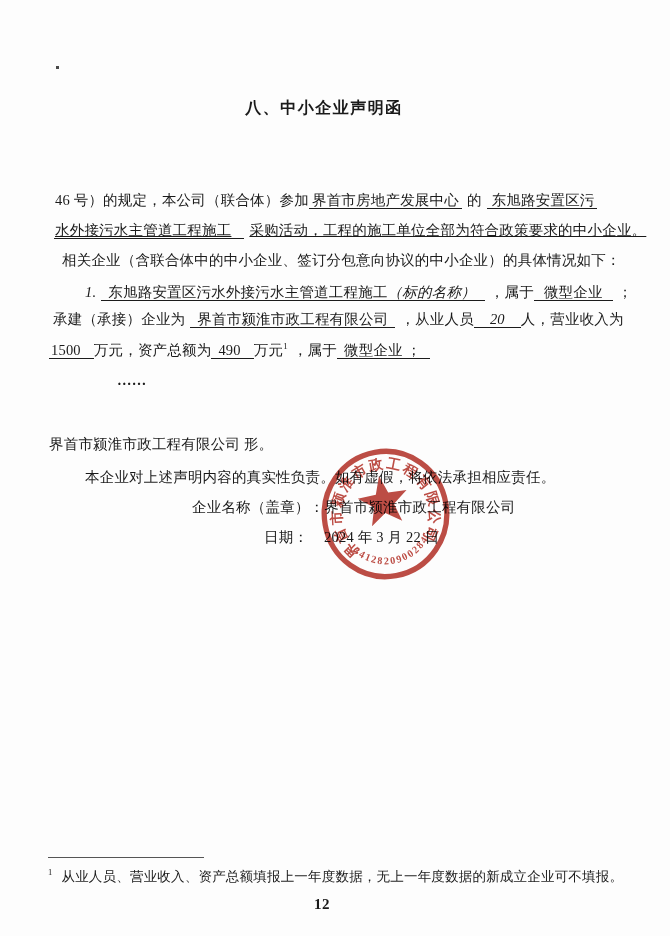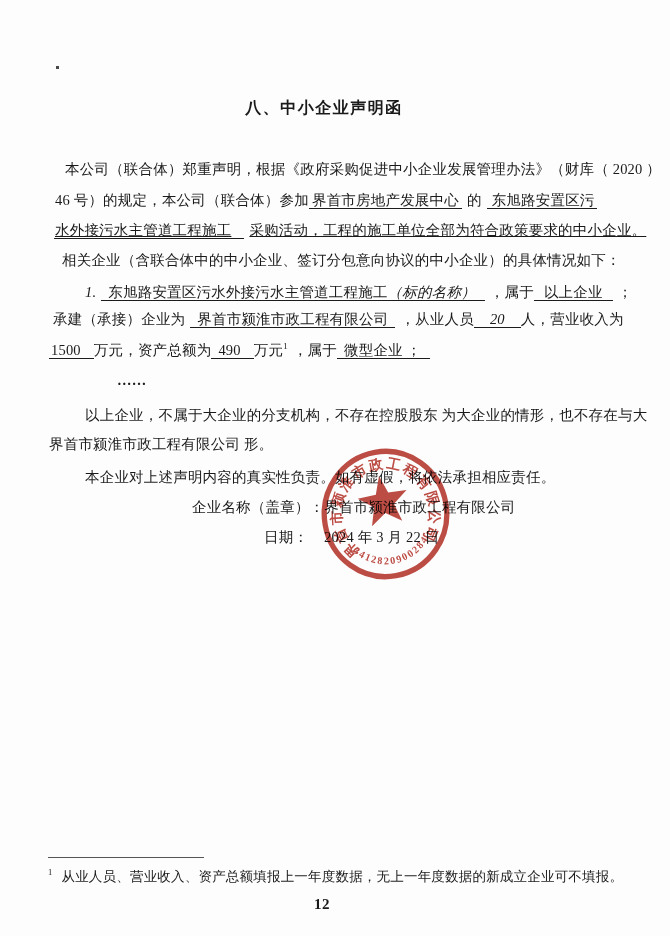--- a/index.html
+++ b/index.html
@@ -41,45 +41,41 @@
 </style>
 </head>
 <body>
 
 <div class="page">
 
   <div class="dot"></div>
 
   <div class="ln title" style="top:98px; left:0;">八、中小企业声明函</div>
 
-  <div class="ln" style="top:159px; left:65px;">
-    <span>本公司（联合体）郑重声明，根据《政府采购促进中小企业发展管理办法》（财库（ 2020 ）</span>
-  </div>
   <div class="ln" style="top:190px; left:55px;">
     <span>46 号）的规定，本公司（联合体）参加</span><span class="u ub1">界首市房地产发展中心</span><span class="sgap"></span><span>的</span><span class="sgap"></span><span class="u ub2">东旭路安置区污</span>
   </div>
   <div class="ln" style="top:220px; left:54px;text-decoration:underline;">
     <span class="u ub3">水外接污水主管道工程施工</span><span class="sgap"></span><span>采购活动，工程的施工单位全部为符合政策要求的中小企业。</span>
   </div>
   <div class="ln" style="top:250px; left:62px;">
     <span>相关企业（含联合体中的中小企业、签订分包意向协议的中小企业）的具体情况如下：</span>
   </div>
 
   <div class="ln" style="top:282px; left:85px;">
-    <span class="it">1.</span><span class="sgap"></span><span class="u usub"><span>东旭路安置区污水外接污水主管道工程施工</span><span class="it">（标的名称）</span></span><span class="sgap"></span><span>，属于</span><span class="u ui">以上企业</span><span class="sgap"></span><span>；</span>
+    <span class="it">1.</span><span class="sgap"></span><span class="u usub"><span>东旭路安置区污水外接污水主管道工程施工</span><span class="it">（标的名称）</span></span><span class="sgap"></span><span>，属于</span><span class="u ui">微型企业</span><span class="sgap"></span><span>；</span>
   </div>
   <div class="ln" style="top:309px; left:53px;">
     <span>承建（承接）企业为</span><span class="sgap"></span><span class="u uc">界首市颍淮市政工程有限公司</span><span class="sgap"></span><span>，从业人员</span><span class="u us">20</span><span>人，营业收入为</span>
   </div>
   <div class="ln" style="top:340px; left:49px;">
     <span class="u ur">1500</span><span>万元，资产总额为</span><span class="u ua">490</span><span>万元</span><sup class="fn">1</sup><span class="sgap"></span><span>，属于</span><span class="u ut">微型企业 ；</span>
   </div>
   <div class="ln bold" style="top:370px; left:117px;">……</div>
 
-  <div class="ln" style="top:405px; left:85px;">以上企业，不属于大企业的分支机构，不存在控股股东 为大企业的情形，也不存在与大</div>
   <div class="ln" style="top:434px; left:49px;">界首市颍淮市政工程有限公司 形。</div>
 
   <div class="ln" style="top:467px; left:85px;">本企业对上述声明内容的真实性负责。如有虚假，将依法承担相应责任。</div>
 
   <div class="ln" style="top:497px; left:192px;">
     <span>企业名称（盖章）：</span><span>界首市颍淮市政工程有限公司</span>
   </div>
   <div class="ln" style="top:527px; left:264px;">
     <span>日期：</span><span class="gap"></span><span>2024 年 3 月 22 日</span>
   </div>

